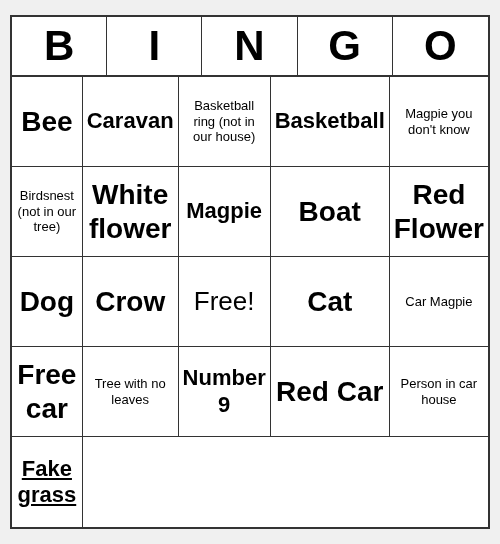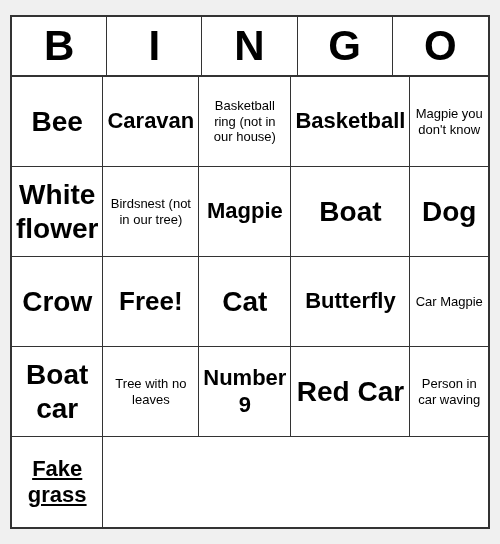--- a/index.html
+++ b/index.html
@@ -64,21 +64,21 @@
     }
     .medium-text span {
       font-size: 22px;
       font-weight: bold;
     }
     .small-text span {
       font-size: 13px;
     }
     .free-cell span {
       font-size: 26px;
-      font-weight: bold;
+      font-weight: normal;
     }
   </style>
 </head>
 <body>
 
 <div class="bingo-card">
   <div class="bingo-header">
   <div class="bingo-letter">B</div>
       <div class="bingo-letter">I</div>
       <div class="bingo-letter">N</div>
@@ -94,62 +94,62 @@
       </div>
       <div class="bingo-cell small-text">
         <span>Basketball ring (not in our house)</span>
       </div>
       <div class="bingo-cell medium-text">
         <span>Basketball</span>
       </div>
       <div class="bingo-cell small-text">
         <span>Magpie you don't know</span>
       </div>
+      <div class="bingo-cell small-text">
+        <span>Birdsnest (not in our tree)</span>
+      </div>
       <div class="bingo-cell large-text">
         <span>White flower</span>
-      </div>
-      <div class="bingo-cell small-text">
-        <span>Birdsnest (not in our tree)</span>
       </div>
       <div class="bingo-cell medium-text">
         <span>Magpie</span>
       </div>
       <div class="bingo-cell large-text">
         <span>Boat</span>
+      </div>
+      <div class="bingo-cell large-text">
+        <span>Red Flower</span>
       </div>
       <div class="bingo-cell large-text">
         <span>Dog</span>
       </div>
       <div class="bingo-cell large-text">
         <span>Crow</span>
       </div>
       <div class="bingo-cell free-cell">
         <span>Free!</span>
       </div>
       <div class="bingo-cell large-text">
         <span>Cat</span>
       </div>
-      <div class="bingo-cell medium-text">
-        <span>Butterfly</span>
-      </div>
       <div class="bingo-cell small-text">
         <span>Car Magpie</span>
       </div>
       <div class="bingo-cell large-text">
-        <span>Boat car</span>
+        <span>Free car</span>
       </div>
       <div class="bingo-cell small-text">
         <span>Tree with no leaves</span>
       </div>
       <div class="bingo-cell medium-text">
         <span>Number 9</span>
       </div>
       <div class="bingo-cell large-text">
         <span>Red Car</span>
       </div>
       <div class="bingo-cell small-text">
-        <span>Person in car waving</span>
+        <span>Person in car house</span>
       </div>
       <div class="bingo-cell medium-text">
         <span>Fake grass</span>
       </div>
     </div>
 </div>
 
 </body></html>

